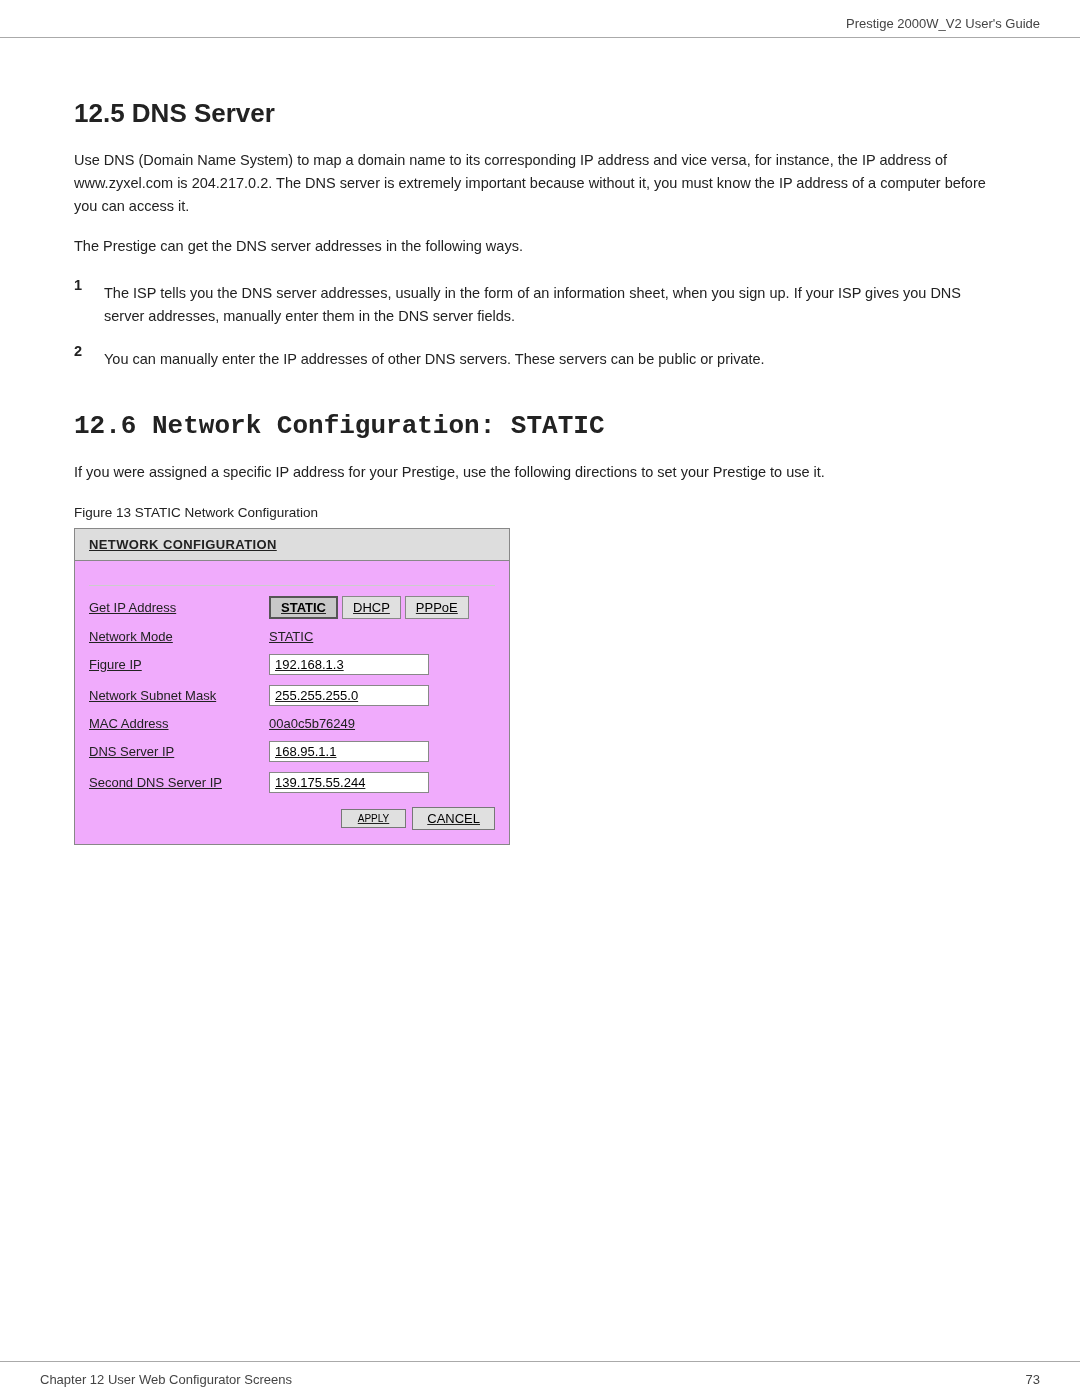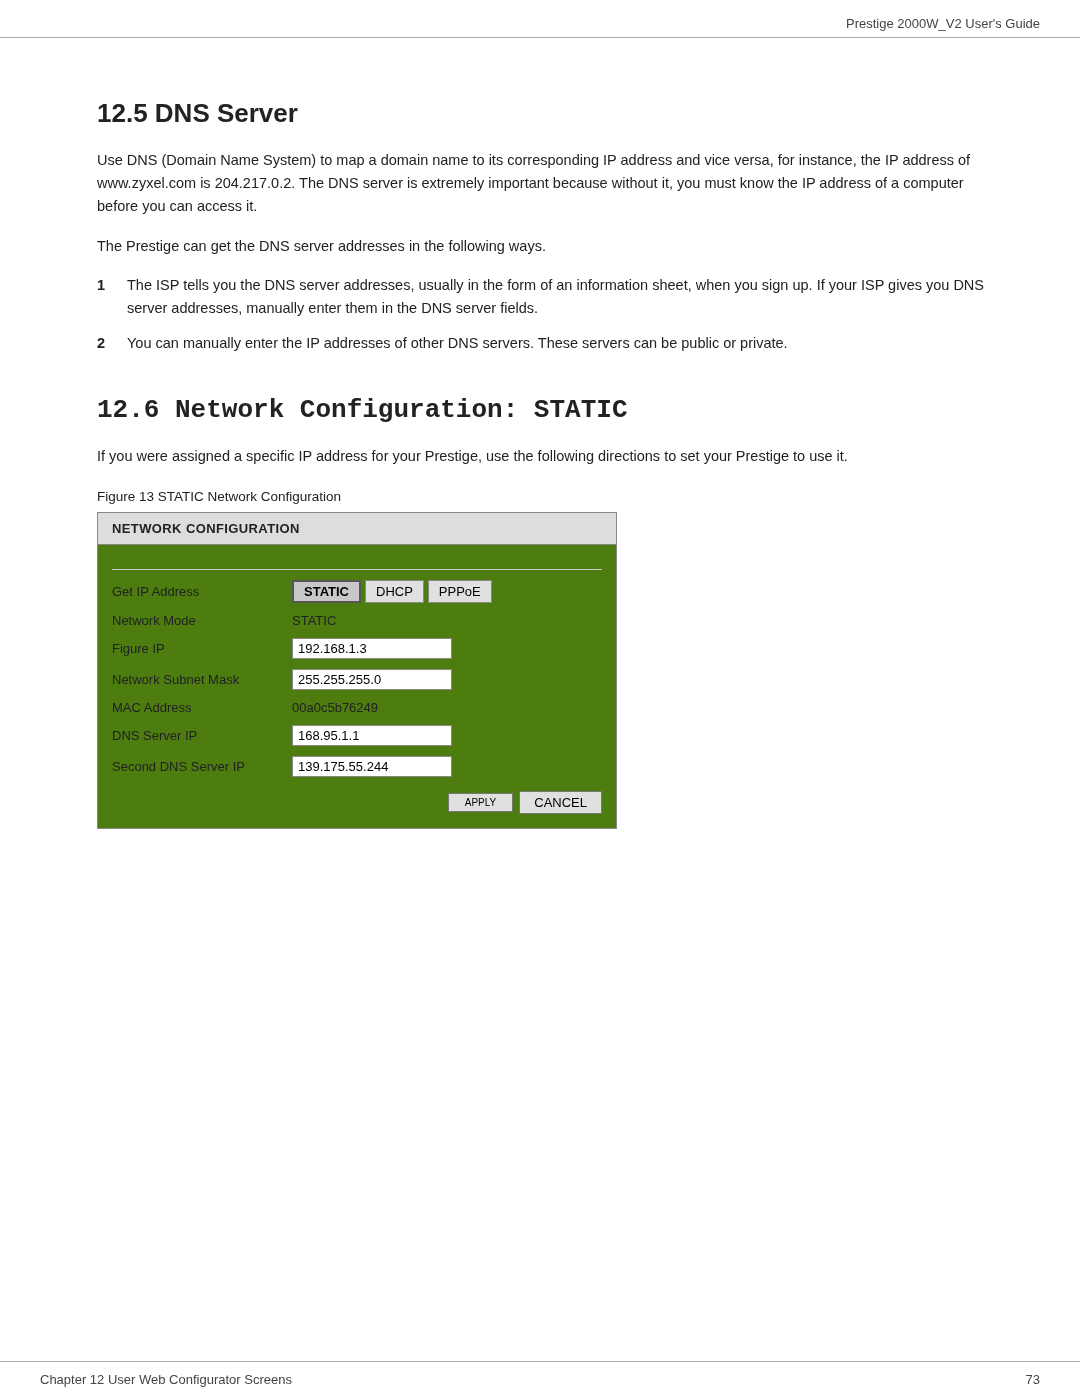--- a/index.html
+++ b/index.html
@@ -16,21 +16,21 @@
       border-bottom: 1px solid #aaa;
       padding: 16px 40px 6px 40px;
       display: flex;
       justify-content: flex-end;
     }
     .page-header-title {
       font-size: 13px;
       color: #444;
     }
     .page-content {
-      padding: 30px 80px 60px 97px;
+      padding: 30px 80px 60px 74px;
     }
     .section-heading {
       font-size: 26px;
       font-weight: bold;
       margin-bottom: 20px;
       margin-top: 30px;
     }
     .body-text {
       font-size: 14.5px;
       line-height: 1.6;
@@ -43,35 +43,37 @@
       font-size: 14.5px;
       line-height: 1.6;
     }
     .list-number {
       min-width: 30px;
       font-weight: bold;
       padding-top: 0;
     }
     .list-text {
       flex: 1;
+      margin-top: 8px;
     }
     .figure-label {
       font-size: 13.5px;
       font-weight: bold;
       margin-bottom: 8px;
       margin-top: 20px;
     }
     .figure-label span {
       font-weight: normal;
     }
     .network-config-box {
       border: 1px solid #888;
-      width: 520px;
-      background: #4d7c0f;
-      font-size: 13px;
+      width: 436px;
+      background: #f0abfc;
+      font-size: 13px;
+      text-decoration: underline;
     }
     .network-config-header {
       background: #ddd;
       border-bottom: 1px solid #888;
       padding: 8px 14px;
       font-weight: bold;
       font-size: 13px;
       letter-spacing: 0.03em;
     }
     .network-config-body {

